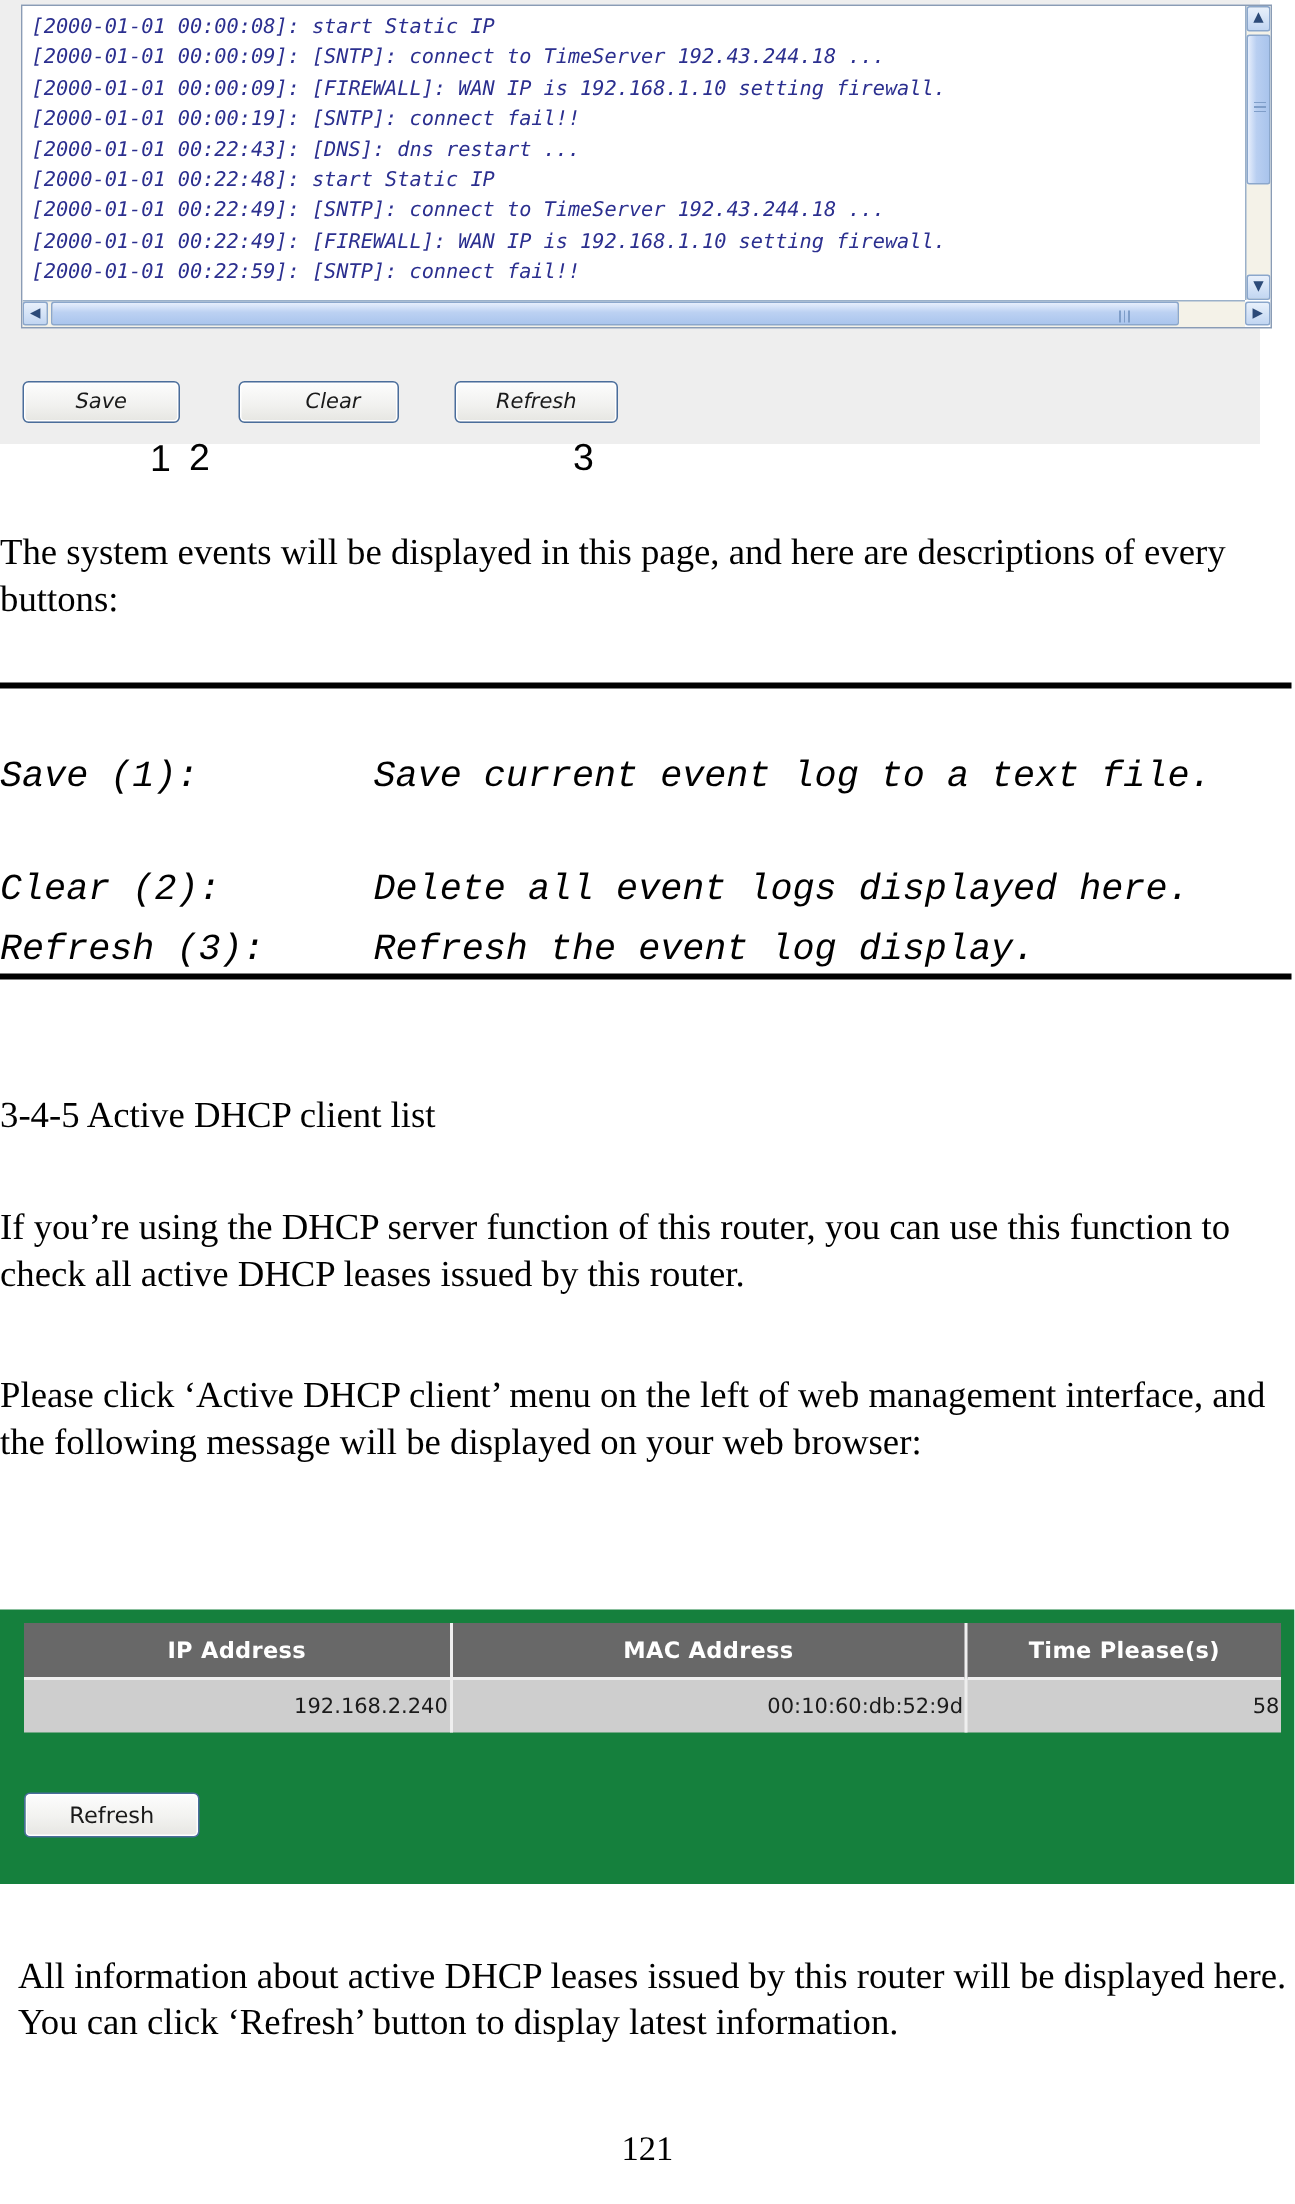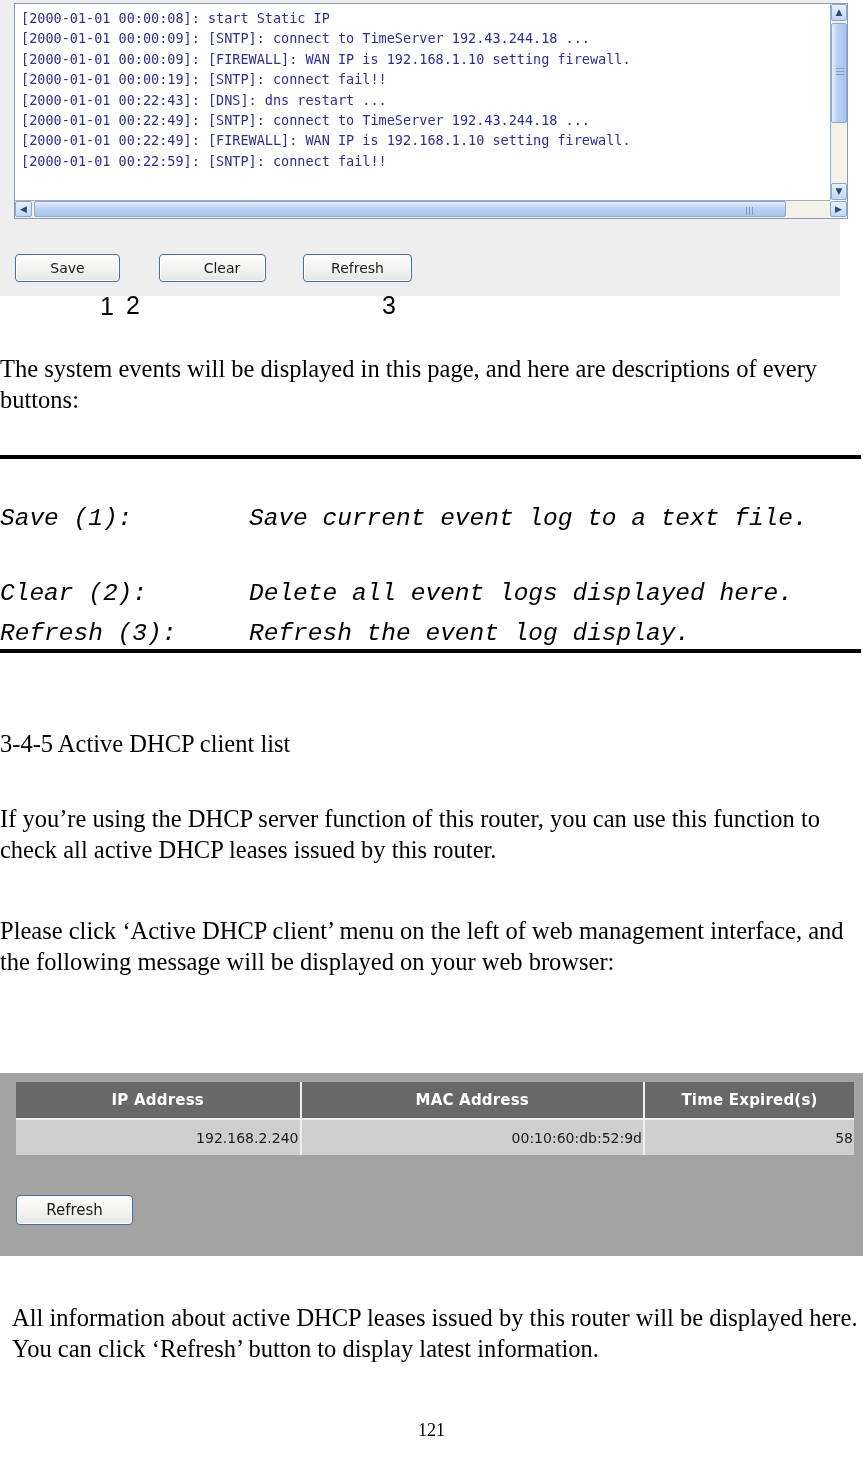--- a/index.html
+++ b/index.html
@@ -18,20 +18,21 @@
   }
 
   
   .shot-eventlog {
     position: absolute;
     left: 0;
     top: 0;
     width: 840px;
     height: 296px;
     background: #eeeeee;
+    font-style: italic;
   }
   .log-panel {
     position: absolute;
     left: 14px;
     top: 3px;
     width: 834px;
     height: 216px;
     background: #ffffff;
     border: 1px solid #8a9cb5;
     box-sizing: border-box;
@@ -250,21 +251,21 @@
     padding-top: 7px;
   }
 
   
   .shot-dhcp {
     position: absolute;
     left: 0;
     top: 1073px;
     width: 863px;
     height: 183px;
-    background: #a3a3a3;
+    background: #15803d;
   }
   .dhcp-table {
     position: absolute;
     left: 16px;
     top: 9px;
     width: 838px;
     border-collapse: collapse;
     table-layout: fixed;
   }
   .dhcp-table th {
@@ -300,37 +301,38 @@
   }
 
   
   #page-number {
     position: absolute;
     left: 0;
     top: 1420px;
     width: 863px;
     text-align: center;
     font-family: "Liberation Serif", serif;
-    font-size: 18px;
+    font-size: 23px;
     color: #000000;
   }
 </style>
 </head>
 <body>
 
 <div class="shot-eventlog">
 
   <div class="log-panel">
 
     <div class="log-text-area">
       <div class="log-line">[2000-01-01 00:00:08]: start Static IP</div>
       <div class="log-line">[2000-01-01 00:00:09]: [SNTP]: connect to TimeServer 192.43.244.18 ...</div>
       <div class="log-line">[2000-01-01 00:00:09]: [FIREWALL]: WAN IP is 192.168.1.10 setting firewall.</div>
       <div class="log-line">[2000-01-01 00:00:19]: [SNTP]: connect fail!!</div>
       <div class="log-line">[2000-01-01 00:22:43]: [DNS]: dns restart ...</div>
+      <div class="log-line">[2000-01-01 00:22:48]: start Static IP</div>
       <div class="log-line">[2000-01-01 00:22:49]: [SNTP]: connect to TimeServer 192.43.244.18 ...</div>
       <div class="log-line">[2000-01-01 00:22:49]: [FIREWALL]: WAN IP is 192.168.1.10 setting firewall.</div>
       <div class="log-line">[2000-01-01 00:22:59]: [SNTP]: connect fail!!</div>
     </div>
 
     <div class="vscroll">
       <div class="vs-btn up">
         <span class="arrow-glyph">▲</span>
       </div>
       <div class="vs-thumb">
@@ -391,21 +393,21 @@
 
 <p class="prose" id="para-dhcp-1" style="margin:0;">If you’re using the DHCP server function of this router, you can use this function to check all active DHCP leases issued by this router.</p>
 <p class="prose" id="para-dhcp-2" style="margin:0;">Please click ‘Active DHCP client’ menu on the left of web management interface, and the following message will be displayed on your web browser:</p>
 
 <div class="shot-dhcp">
   <table class="dhcp-table">
     <thead>
       <tr>
         <th style="width:34%">IP Address</th>
         <th style="width:41%">MAC Address</th>
-        <th style="width:25%">Time Expired(s)</th>
+        <th style="width:25%">Time Please(s)</th>
       </tr>
     </thead>
     <tbody>
       <tr>
         <td>192.168.2.240</td>
         <td>00:10:60:db:52:9d</td>
         <td>58</td>
       </tr>
     </tbody>
   </table>

